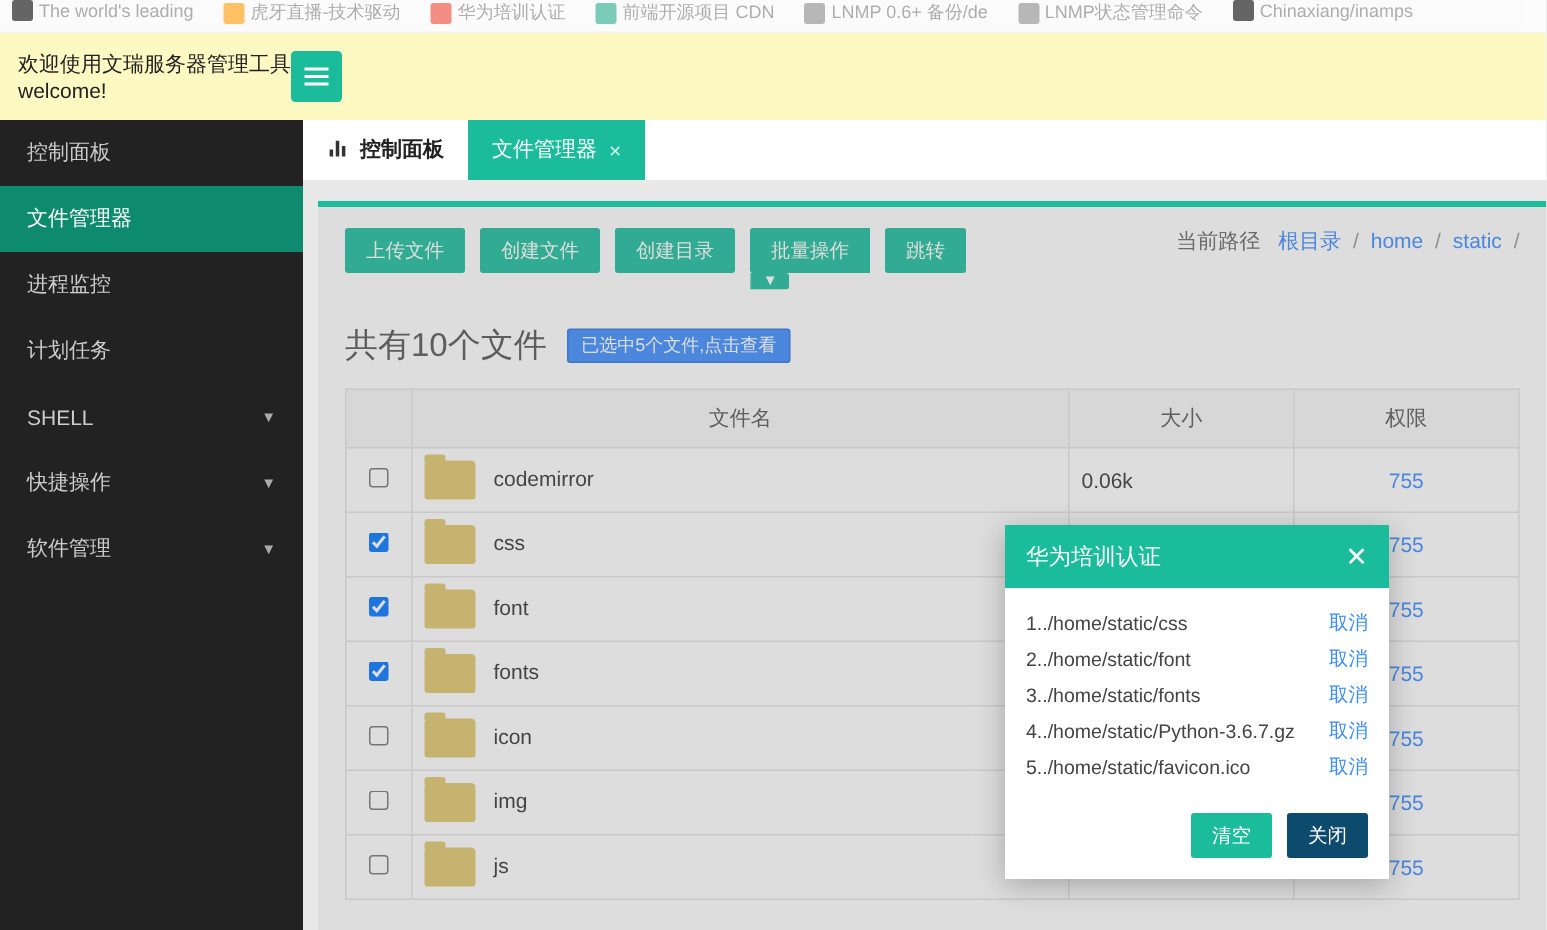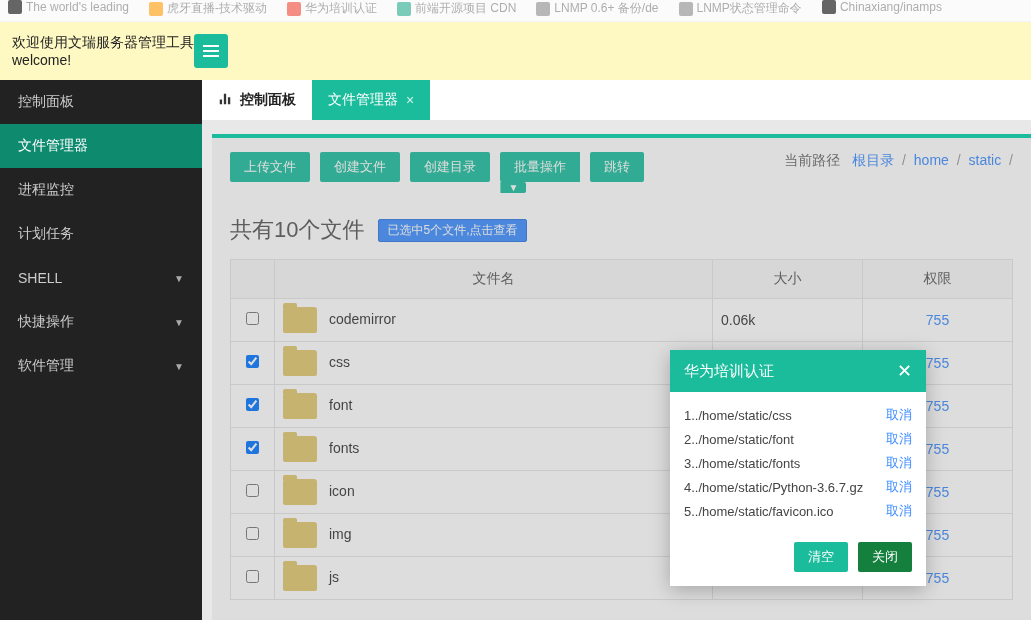--- a/index.html
+++ b/index.html
@@ -65,21 +65,21 @@
 .dim { position: absolute; inset: 0; background: rgba(120,120,120,0.25); pointer-events: none; }
 
 
 .modal { position: absolute; left: 468px; top: 270px; width: 256px; background: #fff; box-shadow: 0 4px 18px rgba(0,0,0,0.25); z-index: 10; }
 .modal-head { background: #1abc9c; color: #fff; height: 42px; display: flex; align-items: center; justify-content: space-between; padding: 0 14px; font-size: 15px; }
 .modal-head .x { cursor: pointer; font-size: 18px; }
 .modal-body { padding: 14px 14px 6px 14px; font-size: 13px; color: #444; }
 .sel-row { display: flex; justify-content: space-between; align-items: center; margin-bottom: 6px; }
 .sel-row .cancel { color: #3b8cff; cursor: pointer; }
 .modal-foot { display: flex; justify-content: flex-end; gap: 10px; padding: 10px 14px 14px; }
-.btn-gray { background: #15803d; text-align: center; }
+.btn-gray { background: #0c4a6e; text-align: center; }
 </style>
 </head>
 <body>
 
 <div class="bookmarks" id="bookmarks">
     <div class="bm">
       <span class="bm-ico" style="background: rgb(0, 0, 0);"></span>
       <span>The world's leading</span>
     </div>
     <div class="bm">

